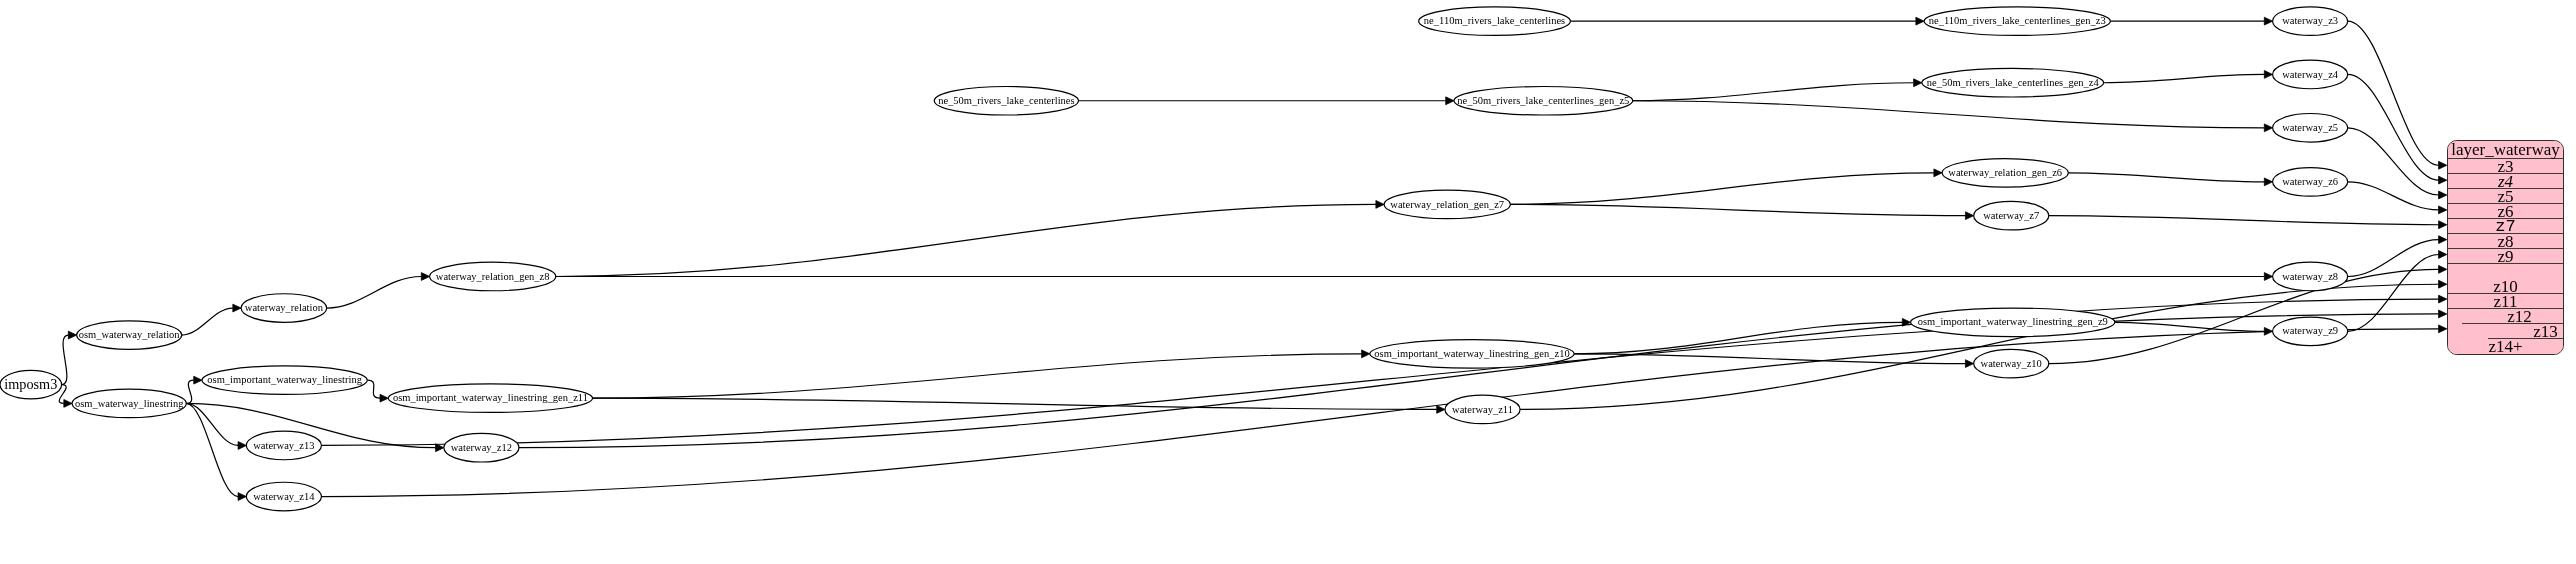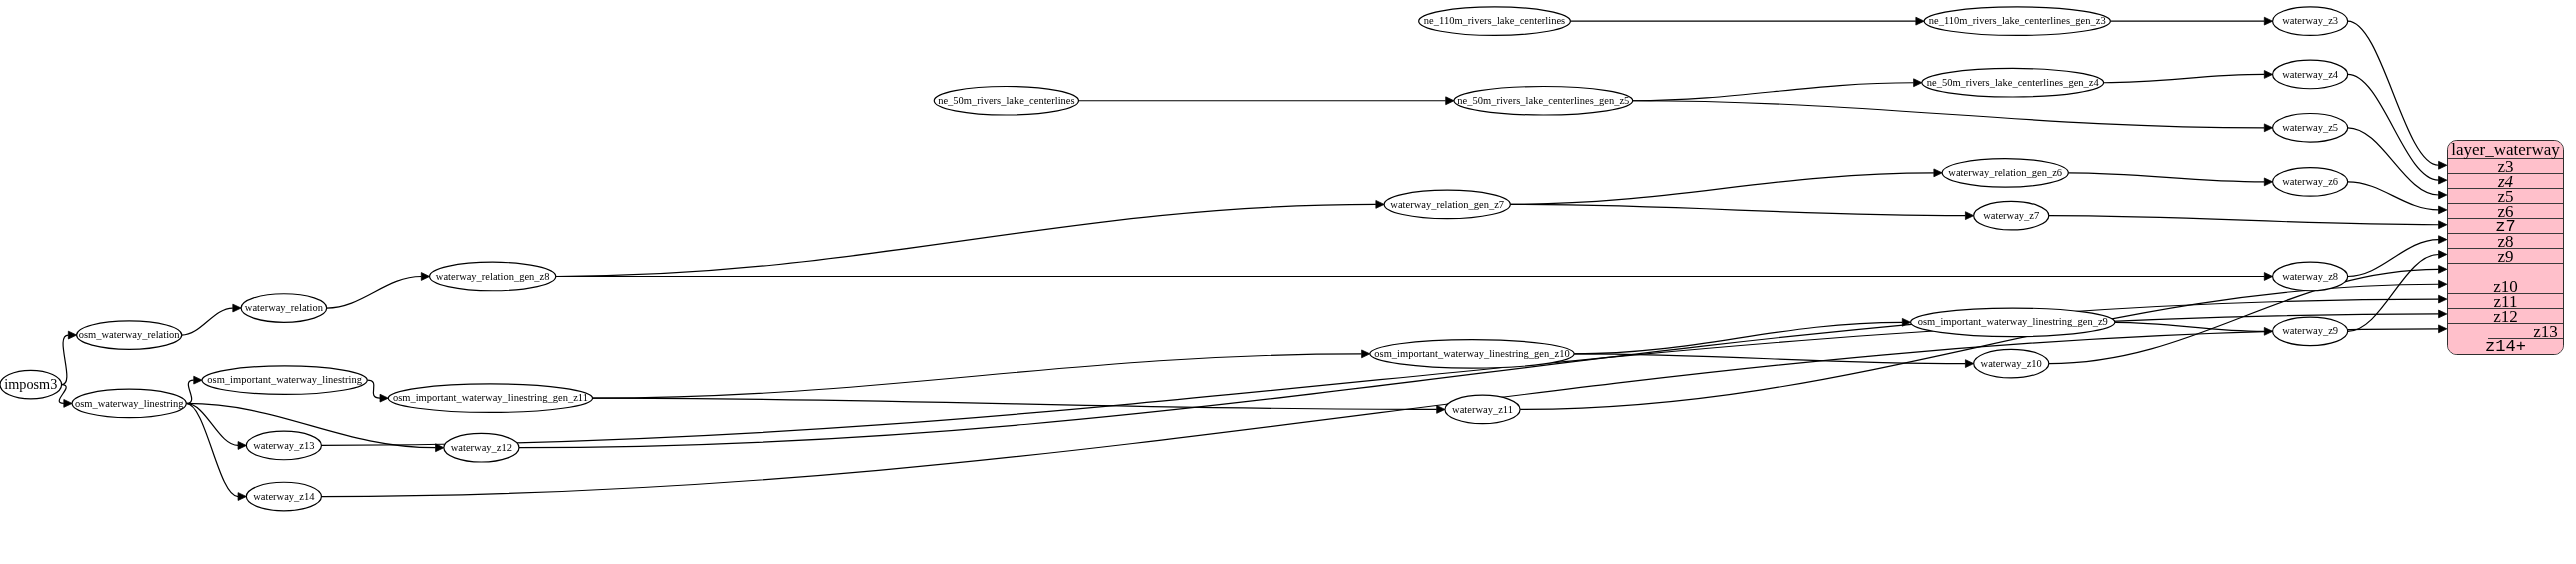--- a/index.html
+++ b/index.html
@@ -63,21 +63,20 @@
     font-size: 17px;
     line-height: 1;
     display: flex;
     align-items: center;
     justify-content: center;
     border-bottom: 1.2px solid #3a3a3a;
     background: #ffc0cb;
   }
   .legend-row:last-child {
     border-bottom: none;
-    font-family: Liberation Mono, monospace;
   }
 </style>
 </head>
 <body>
 
 <div id="stage">
   <svg id="graph-svg" viewBox="0 0 3430 752">
     <g id="edges-layer">
         <path class="edge-path" d="M 82 512 C 102 512, 71 446, 91 446"></path>
         <polygon class="edge-arrow" points="91 440.8 102 446 91 451.2"></polygon>
@@ -275,19 +274,19 @@
     <div id="legend-rows">
         <div class="legend-row" style="height: 15px;">z3</div>
         <div class="legend-row" style="height: 15px; font-style: italic;">z4</div>
         <div class="legend-row" style="height: 15px;">z5</div>
         <div class="legend-row" style="height: 15px;">z6</div>
         <div class="legend-row" style="height: 15px; font-family: Liberation Mono, monospace;">z7</div>
         <div class="legend-row" style="height: 15px; font-family: Liberation Serif, serif;">z8</div>
         <div class="legend-row" style="height: 15px;">z9</div>
         <div class="legend-row" style="height: 15px; margin-top: 15px;">z10</div>
         <div class="legend-row" style="height: 15px;">z11</div>
-        <div class="legend-row" style="height: 15px;">z12</div>
+        <div class="legend-row" style="height: 15px; margin-left: 14px;">z12</div>
         <div class="legend-row" style="height: 15px; margin-left: 40px;">z13</div>
         <div class="legend-row" style="height: 15px;">z14+</div>
       </div>
   </div>
 </div>
 
 
 </body></html>

